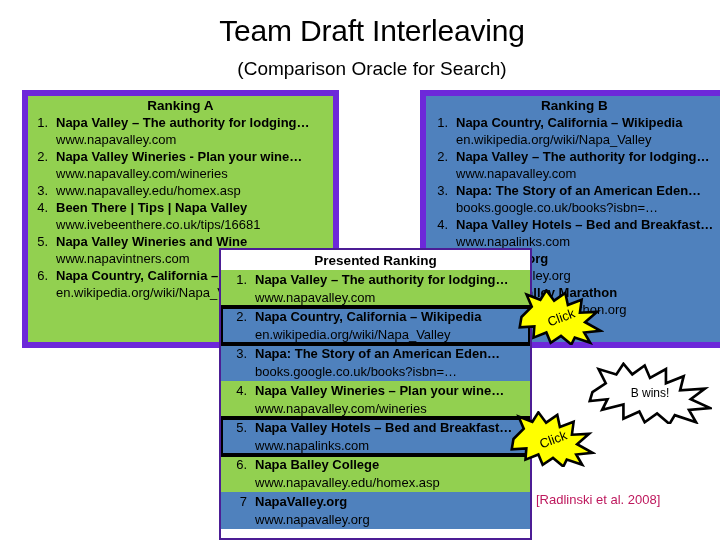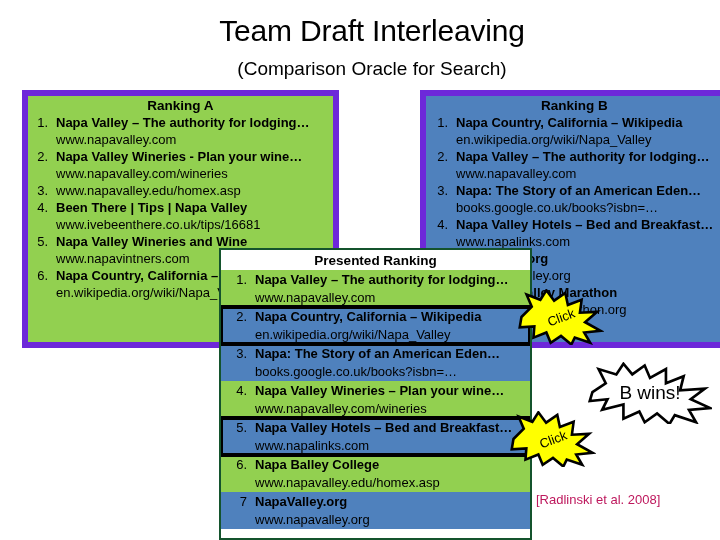--- a/index.html
+++ b/index.html
@@ -98,21 +98,21 @@
   .rank-url   { white-space: nowrap; }
 
   #panel-a .rank-num { width: 28px; }
   #panel-b .rank-num { width: 30px; }
 
   
   #panel-presented {
     position: absolute;
     left: 207px; top: 248px;
     width: 313px; height: 292px;
-    border: 2px solid #14532d;
+    border: 2px solid #4c1d95;
     box-sizing: border-box;
     background: #ffffff;
     overflow: hidden;
     z-index: 5;
   }
   #panel-presented .panel-head {
     background: #ffffff;
     padding: 3px 0 2px 0;
     font-size: 13.5px;
   }
@@ -153,21 +153,21 @@
     pointer-events: none;
   }
   .burst-click .burst-label {
     transform: rotate(-20deg);
     font-size: 13px;
   }
 
   #burst-click-1 { left: 506px; top: 289px; width: 86px; height: 56px; }
   #burst-click-2 { left: 498px; top: 411px; width: 86px; height: 56px; }
   #burst-bwins   { left: 576px; top: 362px; width: 124px; height: 62px; }
-  #burst-bwins .burst-label { font-size: 19px; }
+  #burst-bwins .burst-label { font-size: 12px; }
 
   
   .citation {
     position: absolute;
     left: 524px; top: 492px;
     font-size: 13px;
     color: #be185d;
     white-space: nowrap;
   }
 </style>

